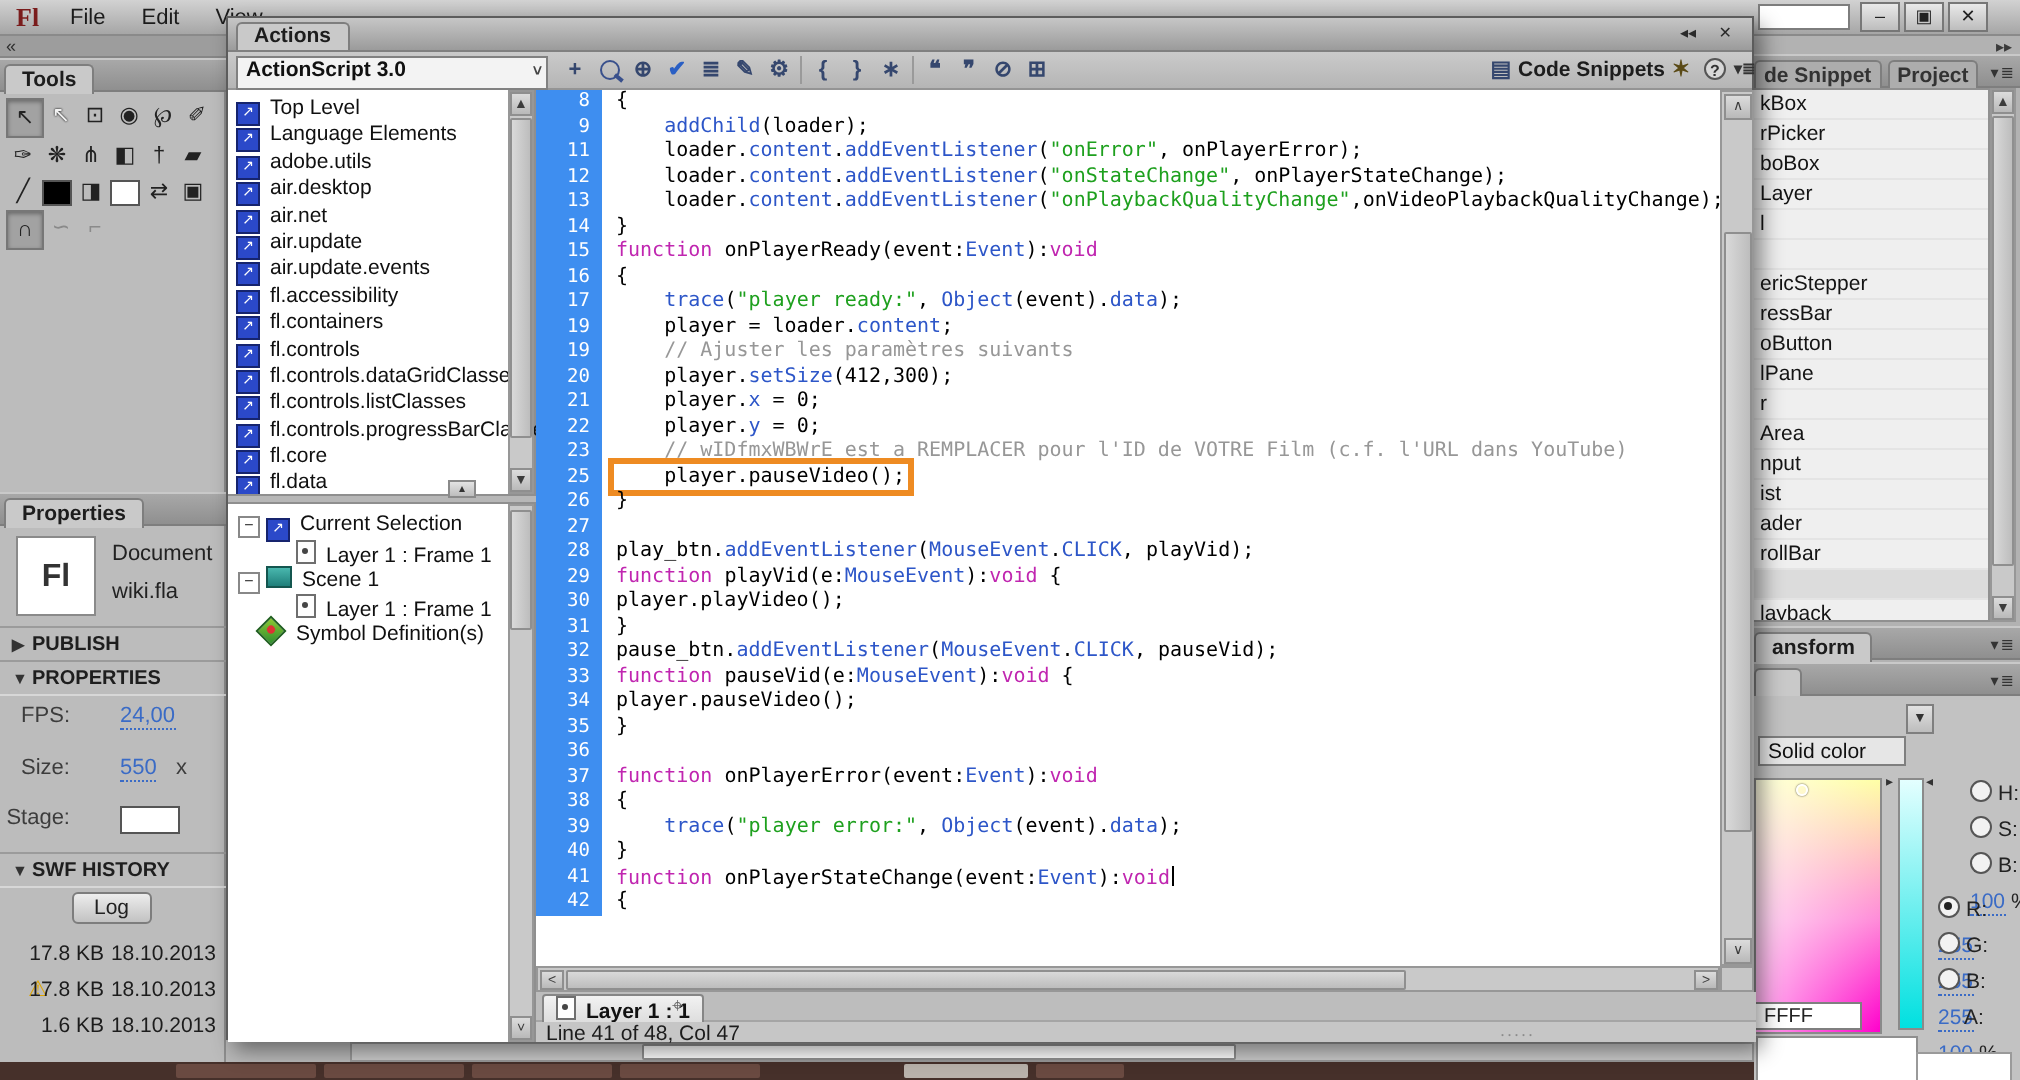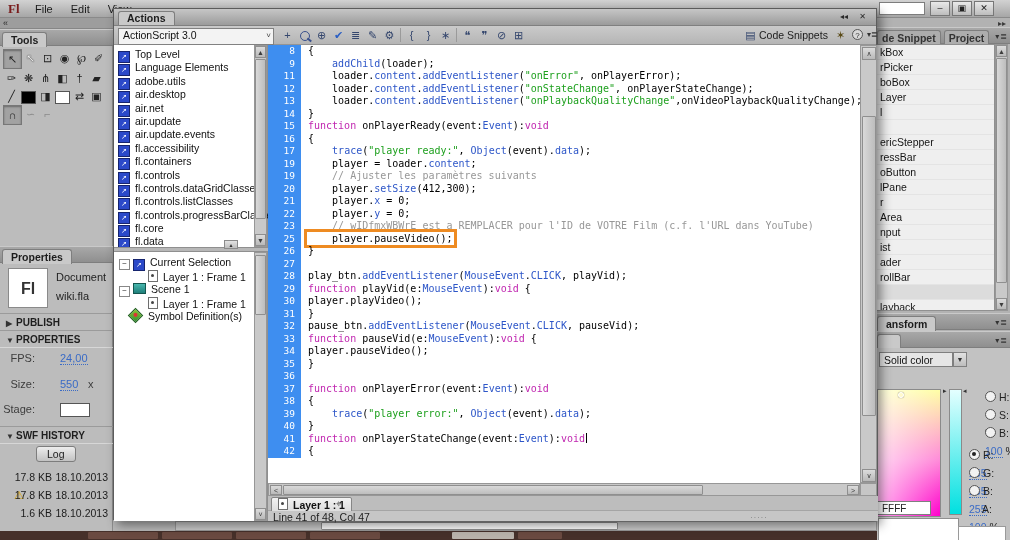--- a/index.html
+++ b/index.html
@@ -34,21 +34,21 @@
   .btn{display:inline-block;padding:1px 10px;background:linear-gradient(#ededed,#c2c2c2);border:1px solid #7d7d7d;border-radius:3px;font-size:10.5px;color:#222;}
   .swf-row{height:18px;line-height:18px;position:relative;font-size:10.5px;color:#1c1c1c;}
   .swf-size{position:absolute;right:58px;}
   .swf-date{position:absolute;right:2px;}
   .warn{position:absolute;left:14px;color:#e0a500;font-size:11px;}
   
   .panel{left:113px;top:8px;width:764px;height:512px;background:#c6c6c6;border:1px solid #5c5c5c;box-shadow:4px 5px 10px rgba(0,0,0,.45);z-index:10;}
   .ptitle{left:0;top:0;width:100%;height:17px;background:linear-gradient(#c6c6c6,#9b9b9b);border-bottom:1px solid #808080;}
   .ptitle .tab{margin-left:4px;height:13px;line-height:13px;}
   .ptbtn{position:absolute;top:3px;font-size:8px;color:#2a2a2a;}
-  .toolbarrow{left:0;top:17px;width:100%;height:19px;background:linear-gradient(#cacaca,#b5b5b5);border-bottom:1px solid #949494;}
+  .toolbarrow{left:0;top:17px;width:100%;height:19px;background:linear-gradient(#cacaca,#b5b5b5);border-bottom:1px solid #949494;font-weight:bold;}
   .as-select{position:absolute;left:4px;top:2px;width:150px;height:15px;background:#f3f3f3;border:1px solid #818181;line-height:13px;padding-left:4px;font-size:10.5px;color:#111;}
   .as-select .dd{position:absolute;right:2px;top:0;font-size:8px;color:#444;}
   .tb-icon{display:inline-block;width:17px;height:16px;text-align:center;line-height:16px;font-size:11px;color:#35476e;vertical-align:top;}
   .mag{display:inline-block;width:8px;height:8px;border:1.5px solid #39508c;border-radius:50%;position:relative;top:2px;}
   .mag:after{content:"";position:absolute;left:6px;top:7px;width:5px;height:1.5px;background:#39508c;transform:rotate(40deg);}
   .vsep{display:inline-block;width:1px;height:14px;background:#9a9a9a;margin:1px 2px;vertical-align:top;}
   .snip-label{font-size:10.5px;color:#1d1d1d;}
   .help{display:inline-block;width:11px;height:11px;border:1px solid #555;border-radius:50%;font-size:8px;line-height:11px;text-align:center;color:#333;background:#d8d8d8;}
   
   .pane-white{background:#fff;border-right:1px solid #8f8f8f;}
@@ -204,21 +204,21 @@
     <div class="abs tabbar" style="left:0;top:295px;width:133px;height:17px;">
       <span class="tab" style="margin-left:0;">ansform</span>
       <span class="pmenu">▾≣</span>
     </div>
     <div class="abs tabbar" style="left:0;top:313px;width:133px;height:17px;">
       <span class="tab" style="margin-left:0;width:6px;"></span>
       <span class="pmenu">▾≣</span>
     </div>
 
     <div class="abs colorpanel" style="left:0;top:330px;width:133px;height:192px;">
-      <div class="abs selectbox" style="left:2px;top:4px;width:74px;">Solid color</div>
+      <div class="abs selectbox" style="left:2px;top:20px;width:74px;">Solid color</div>
       <div class="abs ddbtn" style="left:76px;top:4px;width:14px;height:15px;">▼</div>
 
       <div class="abs" style="left:0px;top:41px;width:64px;height:128px;border:1px solid #8a8a8a;background:linear-gradient(to right, rgba(255,255,255,.65), rgba(255,255,255,0)), linear-gradient(to bottom, #ffffa6 0%, #ff8cd9 55%, #ff00cc 100%);">
         <div class="abs" style="left:20px;top:2px;width:6px;height:6px;border:1px solid #fff;border-radius:50%;box-shadow:0 0 1px #333;"></div>
       </div>
       <div class="abs" style="left:66px;top:39px;font-size:7px;color:#333;">▸</div>
       <div class="abs" style="left:72px;top:41px;width:13px;height:126px;border:1px solid #8a8a8a;background:linear-gradient(to bottom,#e4ffff,#00e0e0);"></div>
       <div class="abs" style="left:86px;top:39px;font-size:7px;color:#333;">◂</div>
 
       <div class="abs" id="hsb-list" style="left:108px;top:40px;width:41px;">

